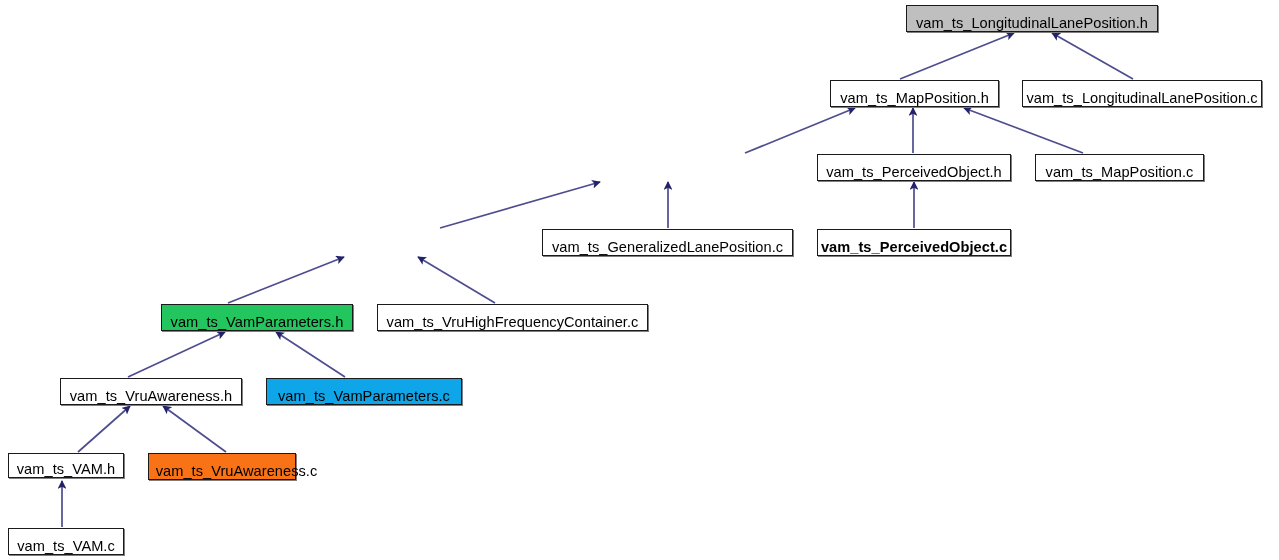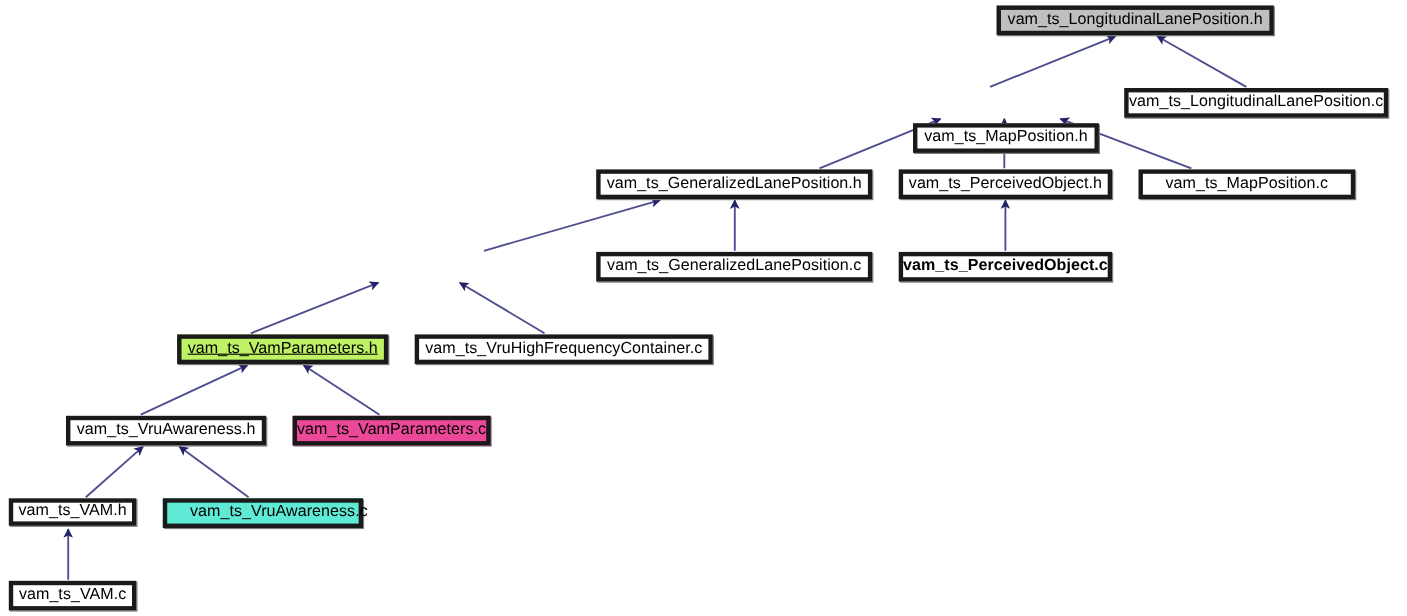--- a/index.html
+++ b/index.html
@@ -28,28 +28,28 @@
   #node-layer {
     position: absolute;
     left: 0;
     top: 0;
     width: 1279px;
     height: 560px;
   }
   .graph-node {
     position: absolute;
     box-sizing: border-box;
-    border: 4px solid #14532d;
+    border: 1px solid #14532d;
     background: #ffffff;
     color: #000000;
     font-size: 14.6px;
     line-height: 1;
     letter-spacing: 0.05px;
     display: flex;
-    align-items: center;
+    align-items: flex-end;
     justify-content: center;
     white-space: nowrap;
     box-shadow: 1px 1px 0 0 #7f7f7f;
   }
   .graph-node.root {
     background: #bfbfbf;
     border-color: #1a1a1a;
   }
   .graph-node .node-label {
     display: block;
@@ -80,56 +80,53 @@
       <line x1="128" y1="377" x2="225" y2="332" stroke="#4d4d8f" stroke-width="1.7" marker-end="url(#arrowhead)"></line>
       <line x1="345" y1="377" x2="276" y2="332" stroke="#4d4d8f" stroke-width="1.7" marker-end="url(#arrowhead)"></line>
       <line x1="78" y1="452" x2="130" y2="406" stroke="#4d4d8f" stroke-width="1.7" marker-end="url(#arrowhead)"></line>
       <line x1="226" y1="452" x2="163" y2="406" stroke="#4d4d8f" stroke-width="1.7" marker-end="url(#arrowhead)"></line>
       <line x1="62" y1="527" x2="62" y2="481" stroke="#4d4d8f" stroke-width="1.7" marker-end="url(#arrowhead)"></line>
     </svg>
   <div id="node-layer">
       <div class="graph-node root" style="left: 906px; top: 5px; width: 252px; height: 27px; background: rgb(191, 191, 191); border-color: rgb(26, 26, 26); color: rgb(0, 0, 0); box-shadow: rgb(127, 127, 127) 1px 1px 0px 0px;">
         <span class="node-label">vam_ts_LongitudinalLanePosition.h</span>
       </div>
-      <div class="graph-node" style="left: 830px; top: 80px; width: 169px; height: 27px; background: rgb(255, 255, 255); border-color: rgb(26, 26, 26); color: rgb(0, 0, 0); box-shadow: rgb(127, 127, 127) 1px 1px 0px 0px; margin-top: 32px;">
+      <div class="graph-node" style="left: 830px; top: 80px; width: 169px; height: 27px; background: rgb(255, 255, 255); border-color: rgb(26, 26, 26); color: rgb(0, 0, 0); box-shadow: rgb(127, 127, 127) 1px 1px 0px 0px;">
         <span class="node-label">vam_ts_MapPosition.h</span>
       </div>
       <div class="graph-node" style="left: 1022px; top: 80px; width: 240px; height: 27px; background: rgb(255, 255, 255); border-color: rgb(26, 26, 26); color: rgb(0, 0, 0); box-shadow: rgb(127, 127, 127) 1px 1px 0px 0px;">
         <span class="node-label">vam_ts_LongitudinalLanePosition.c</span>
       </div>
-      <div class="graph-node" style="left: 542px; top: 154px; width: 251px; height: 27px; background: rgb(255, 255, 255); border-color: rgb(26, 26, 26); color: rgb(0, 0, 0); box-shadow: rgb(127, 127, 127) 1px 1px 0px 0px;">
-        <span class="node-label">vam_ts_GeneralizedLanePosition.h</span>
-      </div>
       <div class="graph-node" style="left: 817px; top: 154px; width: 194px; height: 27px; background: rgb(255, 255, 255); border-color: rgb(26, 26, 26); color: rgb(0, 0, 0); box-shadow: rgb(127, 127, 127) 1px 1px 0px 0px;">
         <span class="node-label">vam_ts_PerceivedObject.h</span>
       </div>
-      <div class="graph-node" style="left: 1035px; top: 154px; width: 197px; height: 27px; background: rgb(255, 255, 255); border-color: rgb(26, 26, 26); color: rgb(0, 0, 0); box-shadow: rgb(127, 127, 127) 1px 1px 0px 0px;">
+      <div class="graph-node" style="left: 1035px; top: 154px; width: 169px; height: 27px; background: rgb(255, 255, 255); border-color: rgb(26, 26, 26); color: rgb(0, 0, 0); box-shadow: rgb(127, 127, 127) 1px 1px 0px 0px;">
         <span class="node-label">vam_ts_MapPosition.c</span>
       </div>
       <div class="graph-node" style="left: 542px; top: 229px; width: 251px; height: 27px; background: rgb(255, 255, 255); border-color: rgb(26, 26, 26); color: rgb(0, 0, 0); box-shadow: rgb(127, 127, 127) 1px 1px 0px 0px;">
         <span class="node-label">vam_ts_GeneralizedLanePosition.c</span>
       </div>
       <div class="graph-node" style="left: 817px; top: 229px; width: 194px; height: 27px; background: rgb(255, 255, 255); border-color: rgb(26, 26, 26); color: rgb(0, 0, 0); box-shadow: rgb(127, 127, 127) 1px 1px 0px 0px; font-weight: bold;">
         <span class="node-label">vam_ts_PerceivedObject.c</span>
       </div>
-      <div class="graph-node" style="left: 161px; top: 304px; width: 192px; height: 27px; background: #bef264; border-color: rgb(26, 26, 26); color: rgb(0, 0, 0); box-shadow: rgb(127, 127, 127) 1px 1px 0px 0px; text-decoration: underline;">
+      <div class="graph-node" style="left: 161px; top: 304px; width: 192px; height: 27px; background: #22c55e; border-color: rgb(26, 26, 26); color: rgb(0, 0, 0); box-shadow: rgb(127, 127, 127) 1px 1px 0px 0px;">
         <span class="node-label">vam_ts_VamParameters.h</span>
       </div>
       <div class="graph-node" style="left: 60px; top: 378px; width: 182px; height: 27px; background: rgb(255, 255, 255); border-color: rgb(26, 26, 26); color: rgb(0, 0, 0); box-shadow: rgb(127, 127, 127) 1px 1px 0px 0px;">
         <span class="node-label">vam_ts_VruAwareness.h</span>
       </div>
       <div class="graph-node" style="left: 377px; top: 304px; width: 271px; height: 27px; background: rgb(255, 255, 255); border-color: rgb(26, 26, 26); color: rgb(0, 0, 0); box-shadow: rgb(127, 127, 127) 1px 1px 0px 0px;">
         <span class="node-label">vam_ts_VruHighFrequencyContainer.c</span>
       </div>
-      <div class="graph-node" style="left: 266px; top: 378px; width: 180px; height: 27px; background: #ec4899; border-color: rgb(26, 26, 26); color: rgb(0, 0, 0); box-shadow: rgb(127, 127, 127) 1px 1px 0px 0px;">
+      <div class="graph-node" style="left: 266px; top: 378px; width: 196px; height: 27px; background: #0ea5e9; border-color: rgb(26, 26, 26); color: rgb(0, 0, 0); box-shadow: rgb(127, 127, 127) 1px 1px 0px 0px;">
         <span class="node-label">vam_ts_VamParameters.c</span>
       </div>
       <div class="graph-node" style="left: 8px; top: 453px; width: 116px; height: 25px; background: rgb(255, 255, 255); border-color: rgb(26, 26, 26); color: rgb(0, 0, 0); box-shadow: rgb(127, 127, 127) 1px 1px 0px 0px;">
         <span class="node-label">vam_ts_VAM.h</span>
       </div>
-      <div class="graph-node" style="left: 148px; top: 453px; width: 182px; height: 27px; background: #5eead4; border-color: rgb(26, 26, 26); color: rgb(0, 0, 0); box-shadow: rgb(127, 127, 127) 1px 1px 0px 0px; padding-left: 29px;">
+      <div class="graph-node" style="left: 148px; top: 453px; width: 148px; height: 27px; background: #f97316; border-color: rgb(26, 26, 26); color: rgb(0, 0, 0); box-shadow: rgb(127, 127, 127) 1px 1px 0px 0px; padding-left: 29px;">
         <span class="node-label">vam_ts_VruAwareness.c</span>
       </div>
       <div class="graph-node" style="left: 8px; top: 528px; width: 116px; height: 27px; background: rgb(255, 255, 255); border-color: rgb(26, 26, 26); color: rgb(0, 0, 0); box-shadow: rgb(127, 127, 127) 1px 1px 0px 0px;">
         <span class="node-label">vam_ts_VAM.c</span>
       </div>
     </div>
 </div>
 
 </body></html>

